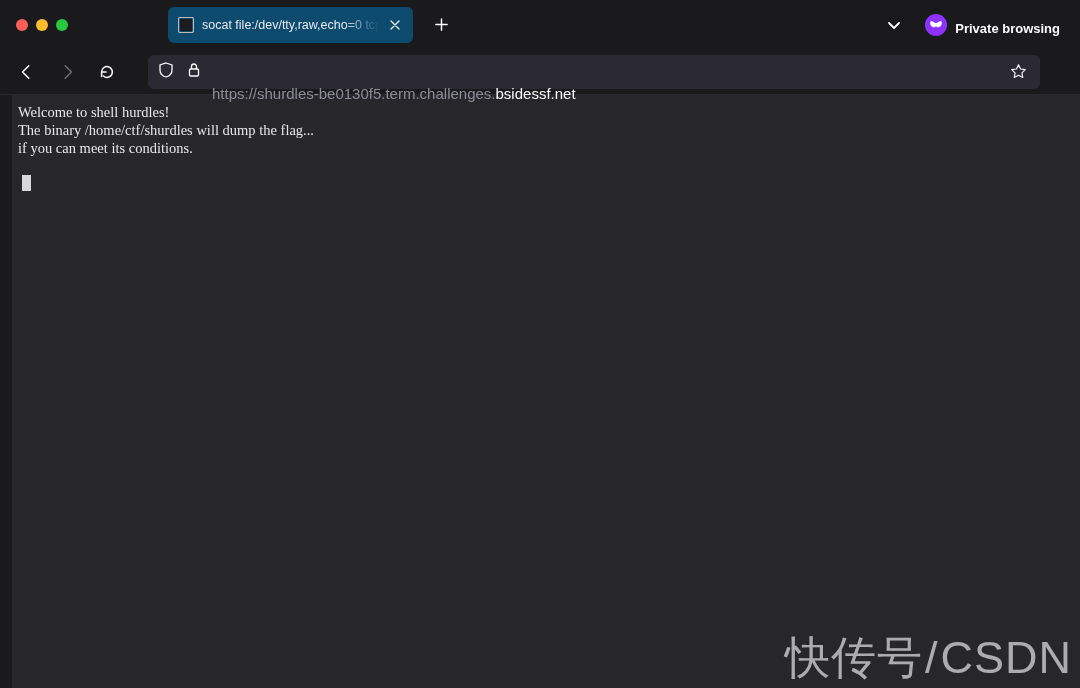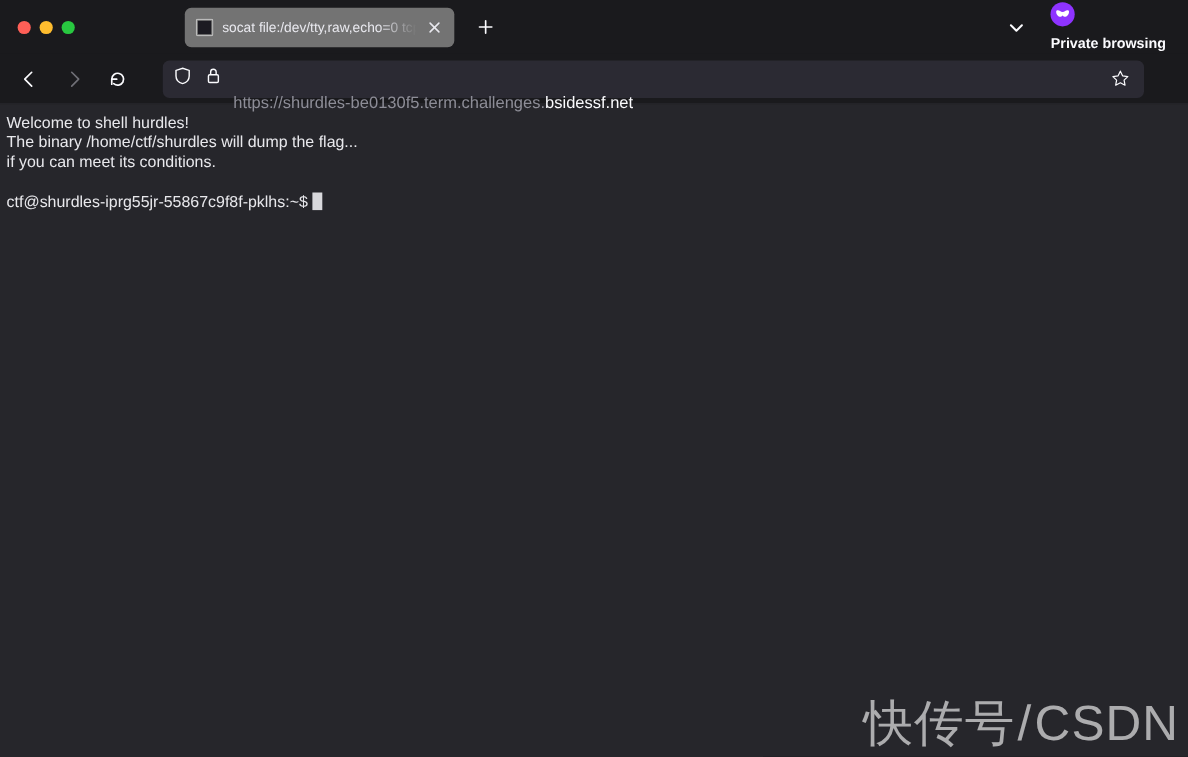--- a/index.html
+++ b/index.html
@@ -29,21 +29,21 @@
     width: 12px; height: 12px; border-radius: 50%;
   }
   .light.red { background: #ff5f57; }
   .light.yellow { background: #febc2e; }
   .light.green { background: #28c840; }
 
   .tab {
     display: flex;
     align-items: center;
     gap: 8px;
-    background: #737373;
+    background: #0c4a6e;
     height: 36px;
     border-radius: 6px;
     padding: 0 10px 0 10px;
     width: 245px;
     color: #e9e9ef;
     font-size: 12.5px;
   }
   .tab .favicon {
     width: 16px; height: 16px;
     display: flex; align-items: center; justify-content: center;
@@ -72,25 +72,24 @@
     margin-left: auto;
     display:flex; align-items:center; gap:16px;
     padding-right: 12px;
   }
   .all-tabs-btn {
     width: 30px; height: 30px;
     display:flex; align-items:center; justify-content:center;
     color:#fbfbfe;
   }
   .private-badge {
-    display:flex; align-items:flex-start; gap:8px;
+    display:flex; align-items:flex-end; gap:8px;
     color:#fbfbfe;
     font-size: 13px;
     font-weight: 600;
-    flex-direction: column;
   }
   .private-mask {
     width: 22px; height: 22px; border-radius: 50%;
     background: #8e33ff;
     display:flex; align-items:center; justify-content:center;
   }
   .private-mask svg { width: 14px; height: 10px; fill: #fff; }
 
   
   .navbar {
@@ -149,27 +148,28 @@
   .ubo-badge {
     width: 22px; height: 22px; border-radius: 5px;
     background: #b02a2a;
     display:flex; align-items:center; justify-content:center;
     color:#fff; font-size:10px; font-weight:700;
   }
 
   
   .terminal {
     padding: 8px 6px;
-    font-family: Liberation Sans, sans-serif;
+    font-family: Liberation Serif, serif;
     font-size: 14.5px;
     line-height: 18px;
     color: #e8e8ec;
     background: #26262b;
     height: calc(688px - 49px - 46px);
     white-space: pre;
+    margin-left: 12px;
   }
   .prompt-line { margin-top: 18px; display:flex; align-items:flex-start; }
   .cursor {
     display:inline-block;
     width: 9px; height: 16px;
     background: #d8d8dc;
     margin-left: 4px;
     vertical-align: -2px;
   }
 
@@ -273,17 +273,17 @@
           <path d="M10 2 L12.4 7 L18 7.8 L14 11.6 L15 17 L10 14.4 L5 17 L6 11.6 L2 7.8 L7.6 7 Z" fill="none" stroke="#fbfbfe" stroke-width="1.3" stroke-linejoin="round"></path>
         </svg>
     </div>
   </div>
 
 </div>
 
 <div class="terminal"><span>Welcome to shell hurdles!</span>
 <span>The binary /home/ctf/shurdles will dump the flag...</span>
 <span>if you can meet its conditions.</span>
-<div class="prompt-line"><span>ctf@shurdles-iprg55jr-55867c9f8f-pklhs:~$</span><span class="cursor"></span></div></div>
+<div class="prompt-line"><span class="cursor"></span></div></div>
 
 <div class="watermark">
   <span>快传号</span><span class="sep">/</span><span>CSDN</span>
 </div>
 
 </body></html>

